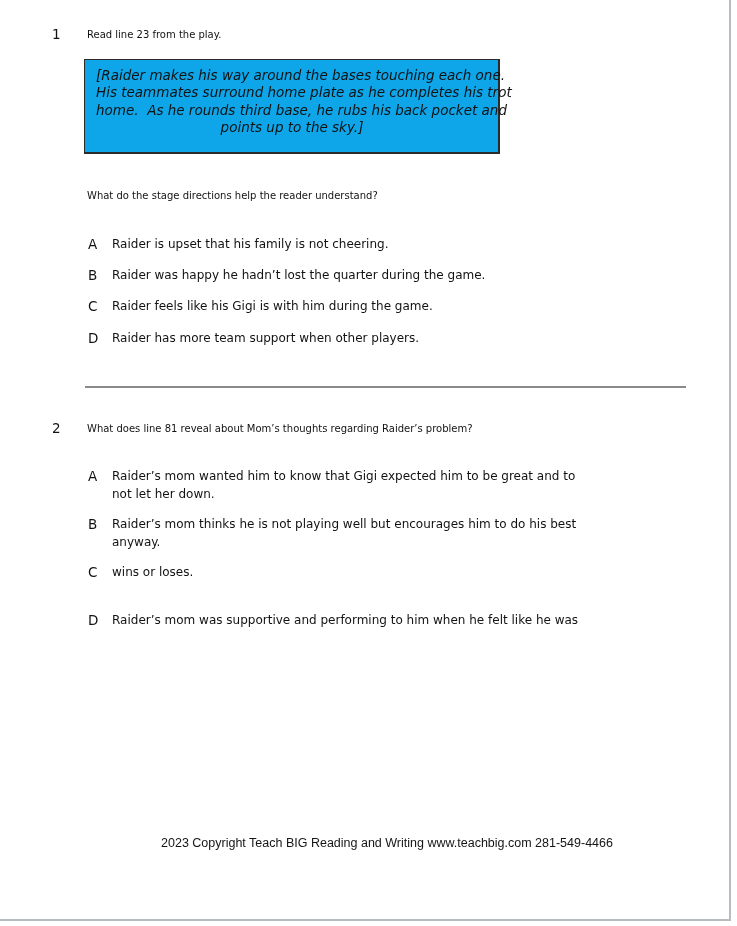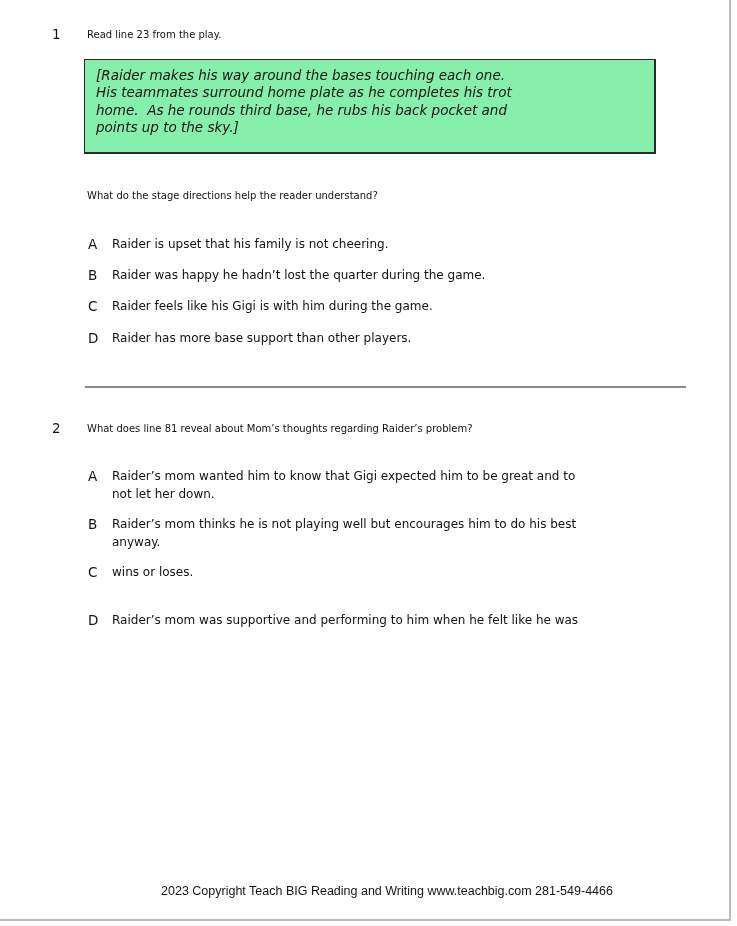--- a/index.html
+++ b/index.html
@@ -24,26 +24,27 @@
     line-height: 17px;
   }
   .qtext {
     left: 87px;
     font-size: 10px;
     line-height: 17px;
     white-space: nowrap;
   }
   .sd-box {
     left: 84px; top: 59px;
-    width: 572px; height: 95px;
+    width: 416px; height: 95px;
     border: 1px solid #2b2b2b;
     border-right-width: 2px;
     border-bottom-width: 2px;
     padding: 7px 10px 0 11px;
-    background: #86efac;
+    background: #0ea5e9;
+    text-align: center;
   }
   .sd-line {
     font-size: 13.5px;
     font-style: italic;
     line-height: 17.3px;
     white-space: pre;
   }
   .opt {
     left: 88px;
     display: flex;
@@ -68,21 +69,20 @@
     background: #8a8a8a;
   }
   .footer {
     left: 40px; top: 835px;
     width: 694px;
     text-align: center;
     font-family: "Liberation Sans", sans-serif;
     font-size: 12.5px;
     line-height: 16px;
     color: #151515;
-    margin-top: 48px;
   }
 </style>
 </head>
 <body>
 
 <div class="page">
 
   <section class="q1">
     <div class="abs qnum" style="top:26px">1</div>
     <div class="abs qtext" style="top:26px">Read line 23 from the play.</div>
@@ -110,21 +110,21 @@
     </div>
     <div class="abs opt" style="top:298px">
       <span class="opt-letter">C</span>
       <div class="opt-lines">
         <div class="opt-line">Raider feels like his Gigi is with him during the game.</div>
       </div>
     </div>
     <div class="abs opt" style="top:330px">
       <span class="opt-letter">D</span>
       <div class="opt-lines">
-        <div class="opt-line">Raider has more base support than other players.</div>
+        <div class="opt-line">Raider has more team support when other players.</div>
       </div>
     </div>
   </section>
 
   <div class="abs divider"></div>
 
   <section class="q2">
     <div class="abs qnum" style="top:420px">2</div>
     <div class="abs qtext" style="top:420px">What does line 81 reveal about Mom’s thoughts regarding Raider’s problem?</div>
 

